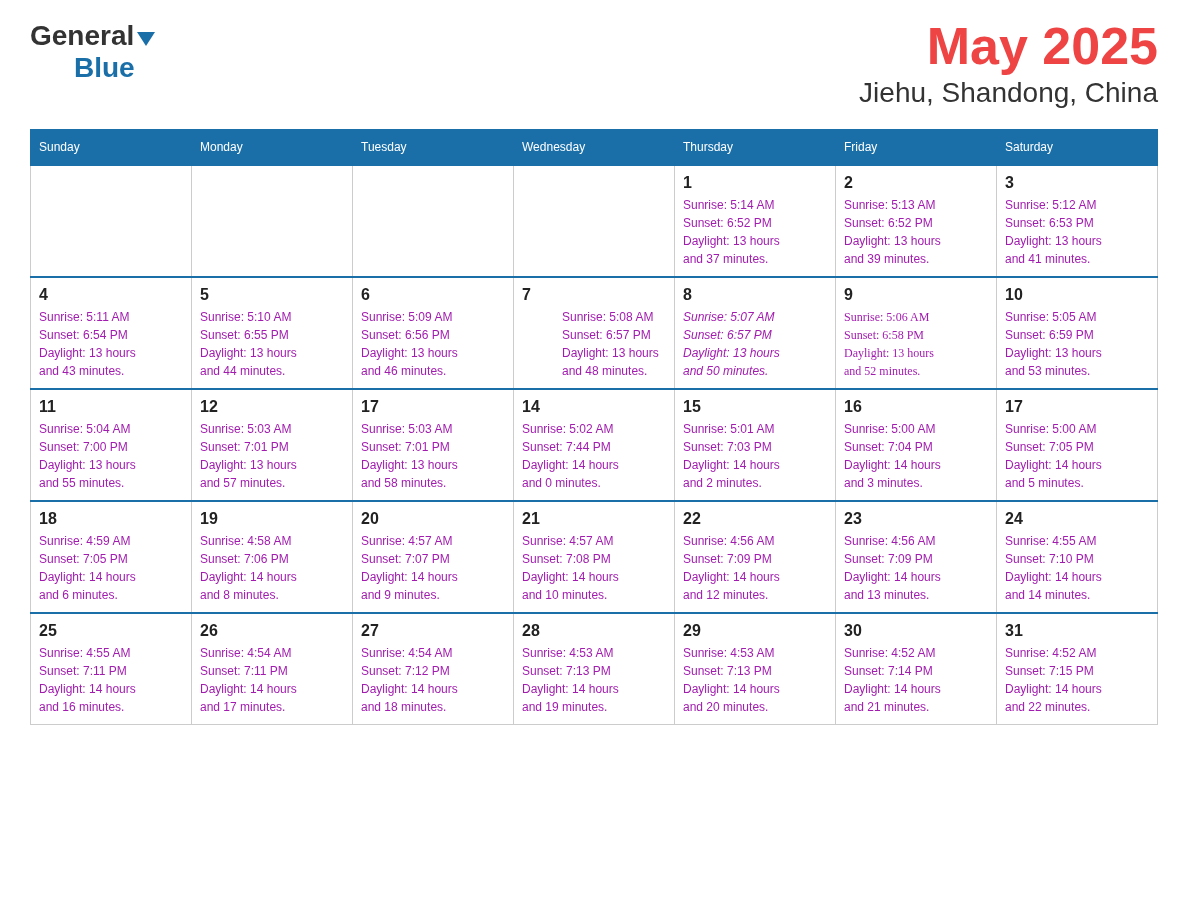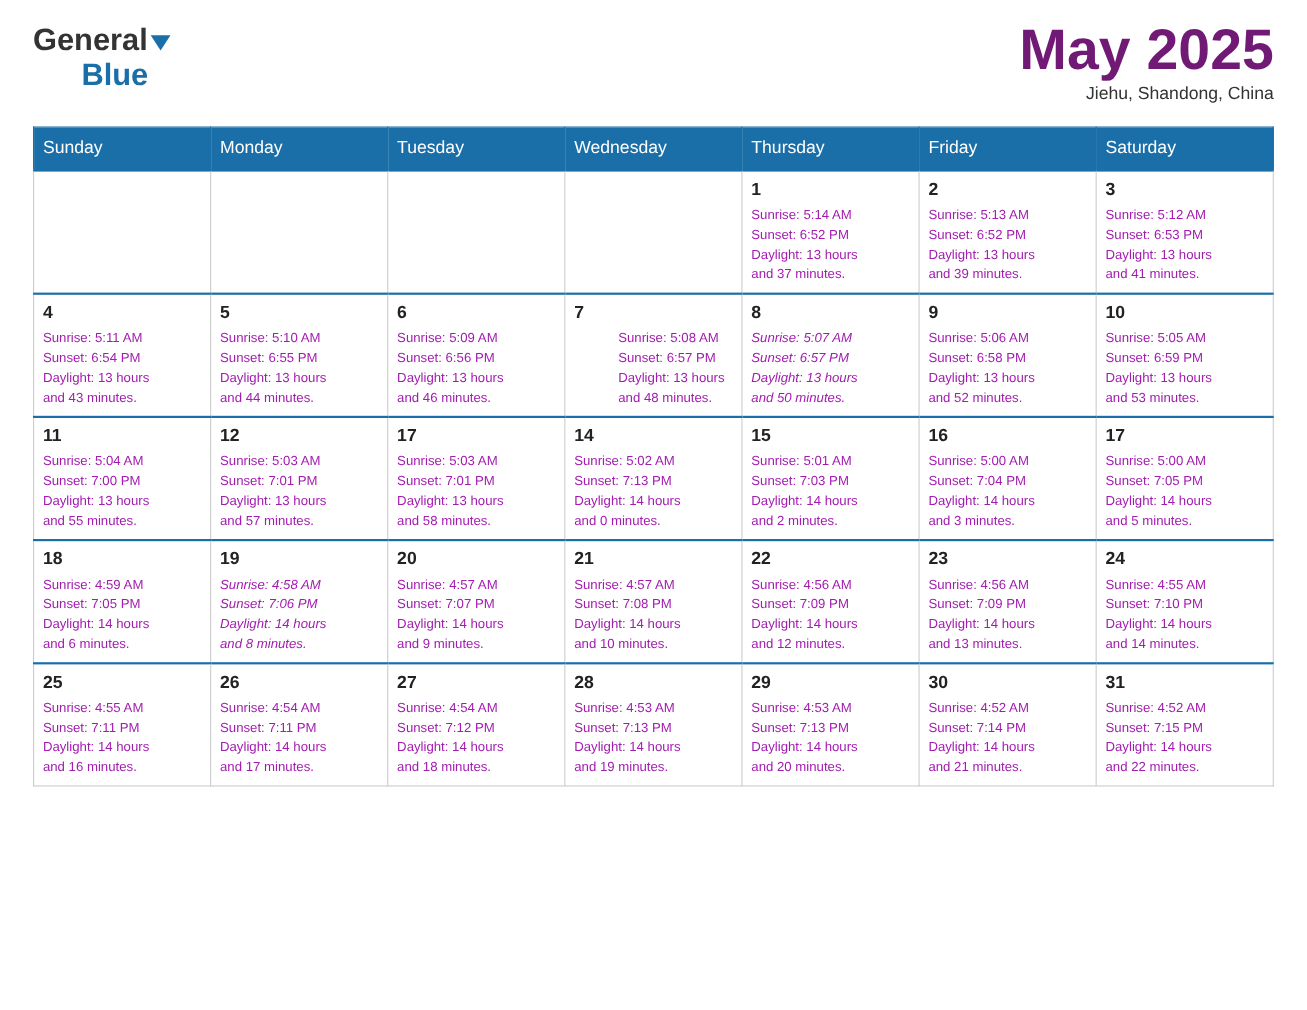--- a/index.html
+++ b/index.html
@@ -31,37 +31,37 @@
       margin-left: 3px;
       vertical-align: middle;
       transform: translateY(-2px);
     }
     .title-block {
       text-align: right;
     }
     .title-month {
       font-size: 52px;
       font-weight: bold;
-      color: #701a75;
+      color: #ef4444;
       line-height: 1;
     }
     .title-location {
-      font-size: 16px;
+      font-size: 28px;
       color: #333;
       margin-top: 5px;
     }
     .calendar {
       width: 100%;
       border-collapse: collapse;
       border: 1px solid #ccc;
     }
     .calendar th {
       background-color: #1a6fa8;
       color: #fff;
-      font-size: 16px;
+      font-size: 12px;
       font-weight: normal;
       padding: 10px 8px;
       text-align: left;
       border: 1px solid #1a6fa8;
     }
     .calendar td {
       vertical-align: top;
       padding: 8px;
       border: 1px solid #ccc;
       width: calc(100% / 7);
@@ -174,21 +174,21 @@
         </td>
         <td>
           <div class="day-number">8</div>
           <div class="day-info" style="white-space: pre-line; font-style: italic;">Sunrise: 5:07 AM
 Sunset: 6:57 PM
 Daylight: 13 hours
 and 50 minutes.</div>
         </td>
         <td>
           <div class="day-number">9</div>
-          <div class="day-info" style="white-space: pre-line;">Sunrise: 5:06 AM
+          <div class="day-info" style="white-space: pre-line; font-family: Liberation Serif, serif;">Sunrise: 5:06 AM
 Sunset: 6:58 PM
 Daylight: 13 hours
 and 52 minutes.</div>
         </td>
         <td>
           <div class="day-number">10</div>
           <div class="day-info" style="white-space: pre-line;">Sunrise: 5:05 AM
 Sunset: 6:59 PM
 Daylight: 13 hours
 and 53 minutes.</div>
@@ -212,21 +212,21 @@
         <td>
           <div class="day-number">17</div>
           <div class="day-info" style="white-space: pre-line;">Sunrise: 5:03 AM
 Sunset: 7:01 PM
 Daylight: 13 hours
 and 58 minutes.</div>
         </td>
         <td>
           <div class="day-number">14</div>
           <div class="day-info" style="white-space: pre-line;">Sunrise: 5:02 AM
-Sunset: 7:13 PM
+Sunset: 7:44 PM
 Daylight: 14 hours
 and 0 minutes.</div>
         </td>
         <td>
           <div class="day-number">15</div>
           <div class="day-info" style="white-space: pre-line;">Sunrise: 5:01 AM
 Sunset: 7:03 PM
 Daylight: 14 hours
 and 2 minutes.</div>
         </td>
@@ -248,21 +248,21 @@
       <tr class="week-row">
         <td>
           <div class="day-number">18</div>
           <div class="day-info" style="white-space: pre-line;">Sunrise: 4:59 AM
 Sunset: 7:05 PM
 Daylight: 14 hours
 and 6 minutes.</div>
         </td>
         <td>
           <div class="day-number">19</div>
-          <div class="day-info" style="white-space: pre-line; font-style: italic;">Sunrise: 4:58 AM
+          <div class="day-info" style="white-space: pre-line;">Sunrise: 4:58 AM
 Sunset: 7:06 PM
 Daylight: 14 hours
 and 8 minutes.</div>
         </td>
         <td>
           <div class="day-number">20</div>
           <div class="day-info" style="white-space: pre-line;">Sunrise: 4:57 AM
 Sunset: 7:07 PM
 Daylight: 14 hours
 and 9 minutes.</div>

